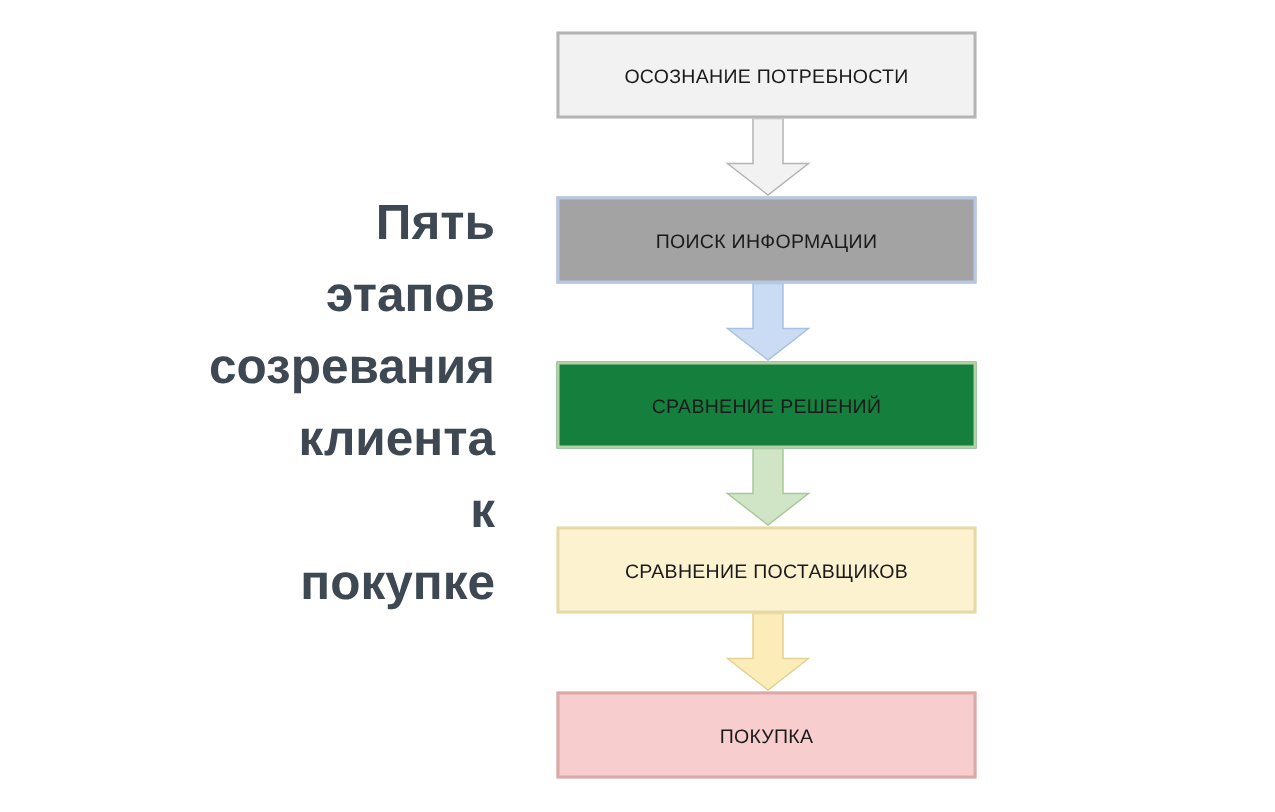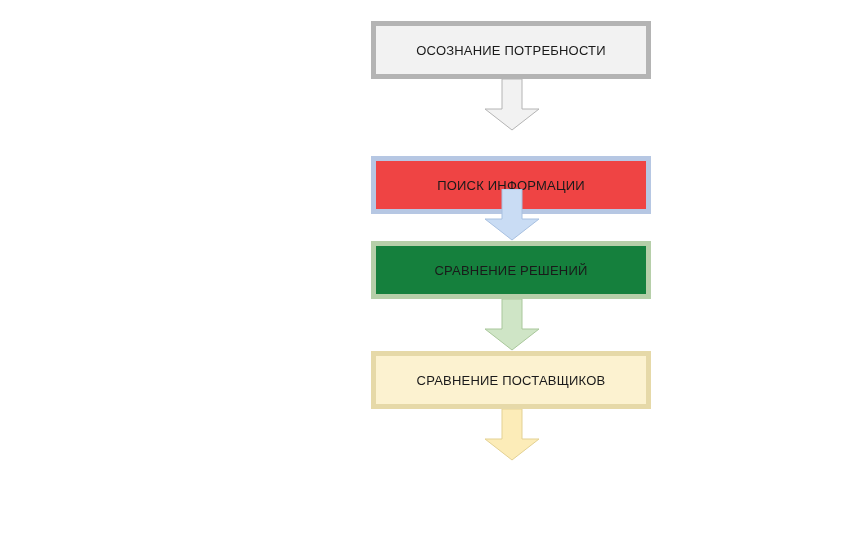--- a/index.html
+++ b/index.html
@@ -45,21 +45,21 @@
     width: 282px;
     height: 499px;
   }
 
   .stage {
     position: absolute;
     left: 0;
     width: 280px;
     height: 58px;
     box-sizing: border-box;
-    border: 5px solid #0ea5e9;
+    border: 2px solid #0ea5e9;
     display: flex;
     align-items: center;
     justify-content: center;
   }
 
   .stage-label {
     font-size: 13px;
     font-weight: normal;
     color: #1a1a1a;
     text-transform: uppercase;
@@ -80,34 +80,40 @@
     display: block;
     width: 62px;
     height: 52px;
   }
 </style>
 </head>
 <body>
 
 <div id="canvas">
 
+  <div id="headline">Пять
+этапов
+созревания
+клиента
+к
+покупке</div>
 
   <div id="flow">
 
     <div class="stage" style="top:0px; background:#f2f2f2; border-color:#b4b4b4;">
       <span class="stage-label">ОСОЗНАНИЕ ПОТРЕБНОСТИ</span>
     </div>
 
     <div class="connector" style="top:58px;">
       <svg viewBox="0 0 62 52" xmlns="http://www.w3.org/2000/svg">
         <polygon points="21,0 41,0 41,30 58,30 31,51 4,30 21,30" fill="#f2f2f2" stroke="#b4b4b4" stroke-width="1"></polygon>
       </svg>
     </div>
 
-    <div class="stage" style="top:110px; background:#ef4444; border-color:#b6c7e3;margin-top:25px;">
+    <div class="stage" style="top:110px; background:#a3a3a3; border-color:#b6c7e3;">
       <span class="stage-label">ПОИСК ИНФОРМАЦИИ</span>
     </div>
 
     <div class="connector" style="top:168px;">
       <svg viewBox="0 0 62 52" xmlns="http://www.w3.org/2000/svg">
         <polygon points="21,0 41,0 41,30 58,30 31,51 4,30 21,30" fill="#c9dcf4" stroke="#a8c0e0" stroke-width="1"></polygon>
       </svg>
     </div>
 
     <div class="stage" style="top:220px; background:#15803d; border-color:#b6cfa9;">
@@ -123,15 +129,18 @@
     <div class="stage" style="top:330px; background:#fcf2d0; border-color:#e6d9a8;justify-content:center;">
       <span class="stage-label">СРАВНЕНИЕ ПОСТАВЩИКОВ</span>
     </div>
 
     <div class="connector" style="top:388px;">
       <svg viewBox="0 0 62 52" xmlns="http://www.w3.org/2000/svg">
         <polygon points="21,0 41,0 41,30 58,30 31,51 4,30 21,30" fill="#fcecb8" stroke="#e3d193" stroke-width="1"></polygon>
       </svg>
     </div>
 
+    <div class="stage" style="top:440px; background:#f7cdcd; border-color:#d9a8a8;">
+      <span class="stage-label">ПОКУПКА</span>
+    </div>
 
   </div>
 </div>
 
 </body></html>

